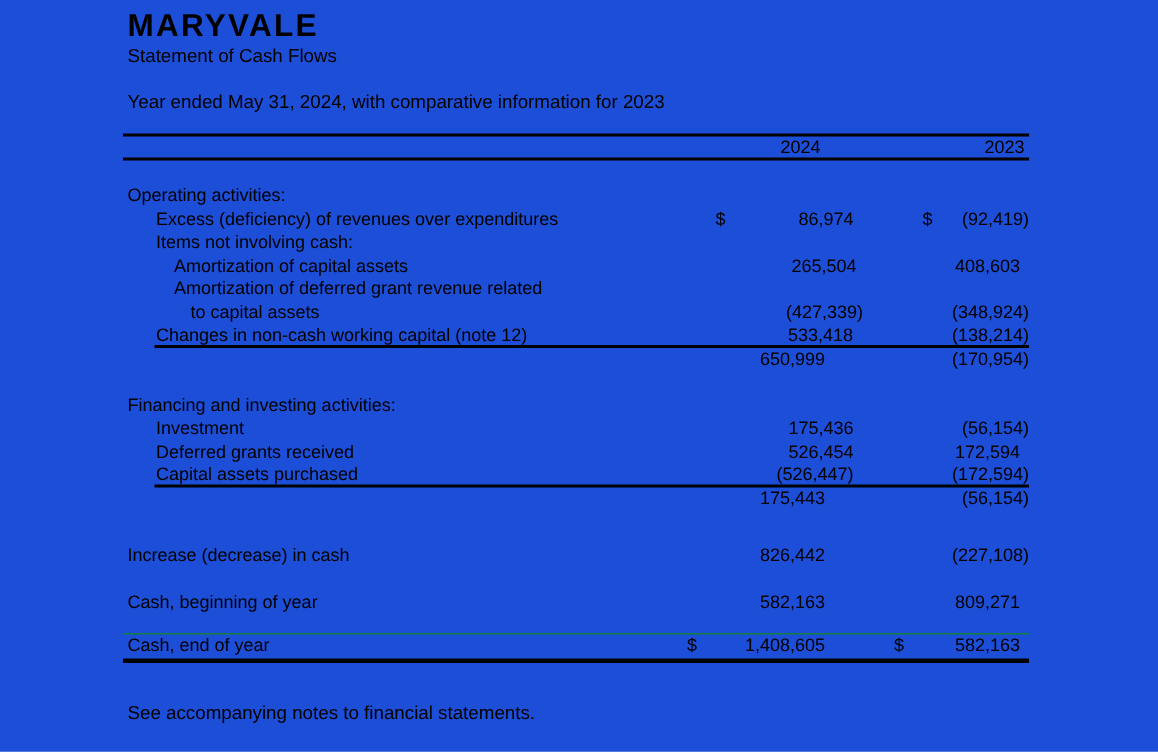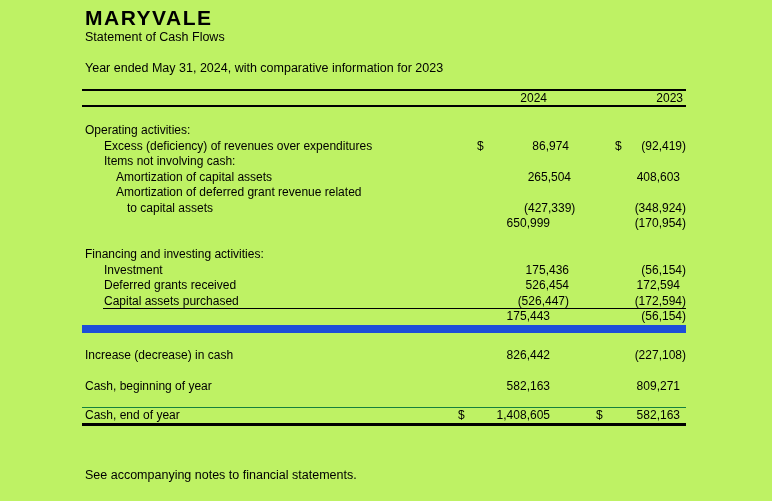--- a/index.html
+++ b/index.html
@@ -1,19 +1,19 @@
 <!DOCTYPE html>
 <html><head>
 <meta charset="utf-8">
 <style>
   html,body { margin:0; padding:0; }
   .page {
     position:relative;
     width:772px; height:501px;
-    background:#bef264;
+    background:#1d4ed8;
     color:#000000;
     font-family:"Liberation Sans", sans-serif;
     overflow:hidden;
   }
   .doc-header { position:absolute; left:85px; top:6px; }
   .doc-title {
     margin:0; font-size:21px; font-weight:bold; letter-spacing:1.5px;
     line-height:24px; white-space:nowrap;
   }
   .doc-subtitle { font-size:12.5px; line-height:15px; white-space:nowrap; }
@@ -108,20 +108,28 @@
     <div class="c-v2 num"></div>
   </div>
         <div class="row">
     <div class="c-label" style="padding-left: 45px;">to capital assets</div>
     <div class="c-d1"></div>
     <div class="c-v1 num">(427,339)</div>
     <div class="c-d2"></div>
     <div class="c-v2 num">(348,924)</div>
   </div>
         <div class="row">
+    <div class="c-label" style="padding-left: 22px;">Changes in non-cash working capital (note 12)</div>
+    <div class="c-d1"></div>
+    <div class="c-v1 num pos">533,418</div>
+    <div class="c-d2"></div>
+    <div class="c-v2 num">(138,214)</div>
+  <div class="pline"></div>
+        </div>
+        <div class="row">
     <div class="c-label" style="padding-left: 3px;"></div>
     <div class="c-d1"></div>
     <div class="c-v1 num pos">650,999</div>
     <div class="c-d2"></div>
     <div class="c-v2 num">(170,954)</div>
   </div>
         <div class="spacer" style="height: 15.5px;"></div>
         <div class="row">
     <div class="c-label" style="padding-left: 3px;">Financing and investing activities:</div>
     <div class="c-d1"></div>

